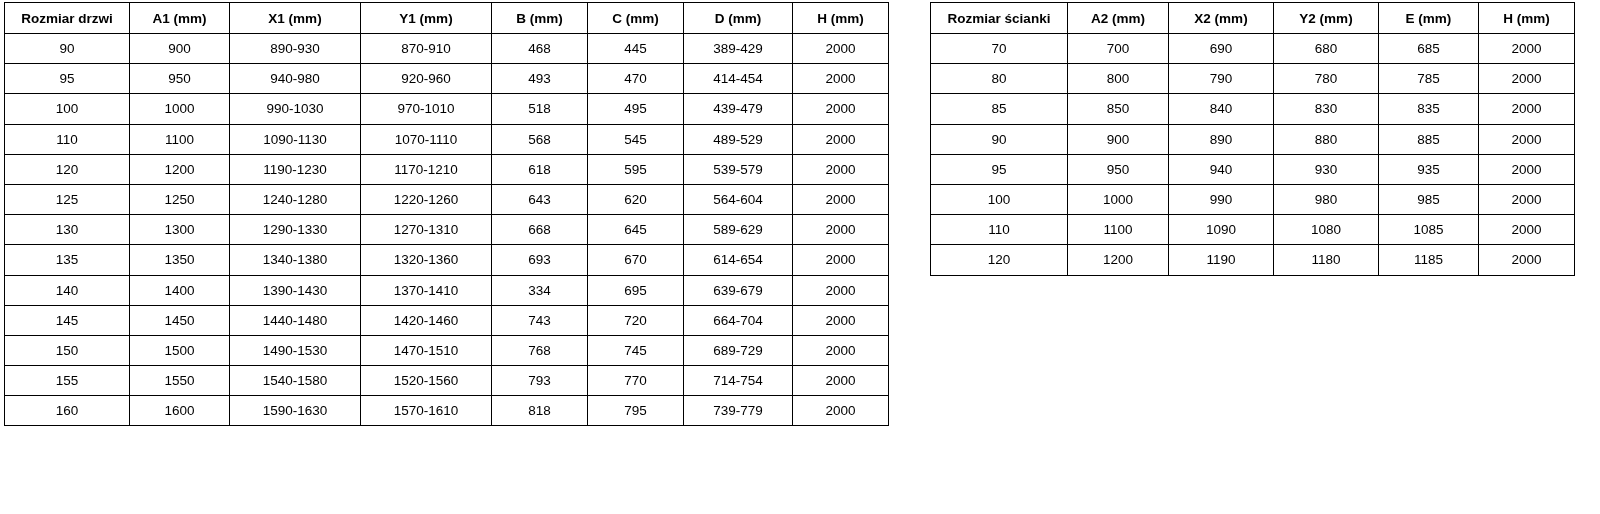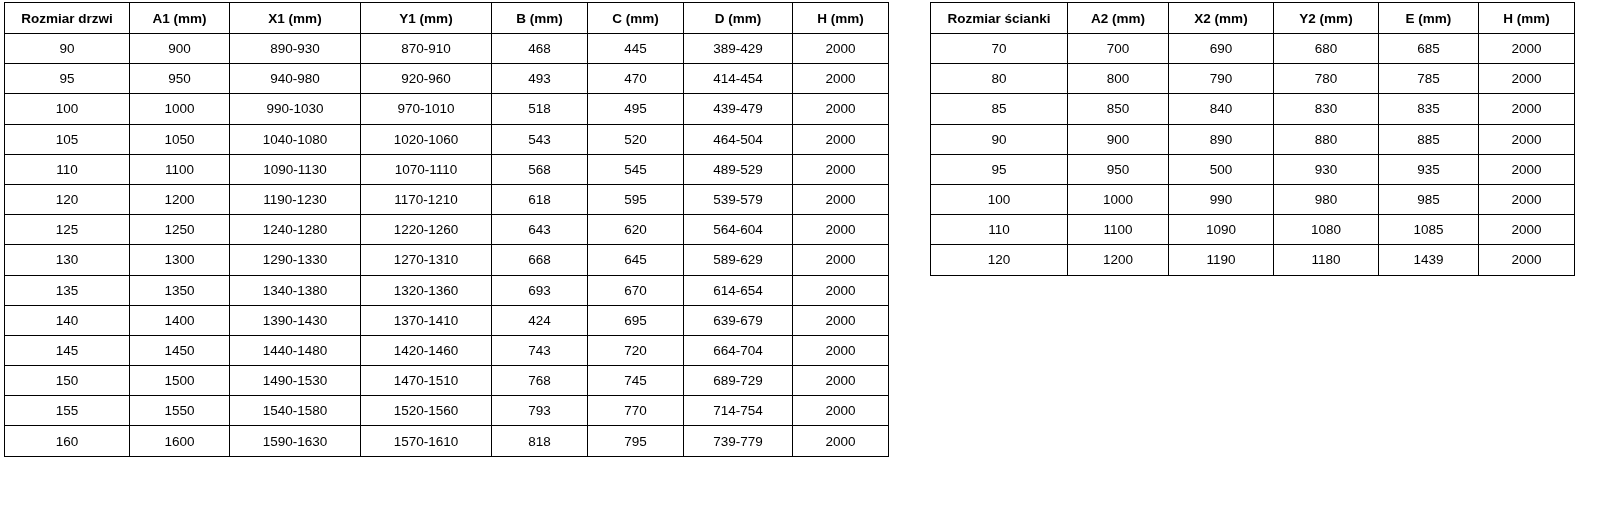--- a/index.html
+++ b/index.html
@@ -124,30 +124,20 @@
             <td>100</td>
             <td>1000</td>
             <td>990-1030</td>
             <td>970-1010</td>
             <td>518</td>
             <td>495</td>
             <td>439-479</td>
             <td>2000</td>
           </tr>
           <tr>
-            <td>105</td>
-            <td>1050</td>
-            <td>1040-1080</td>
-            <td>1020-1060</td>
-            <td>543</td>
-            <td>520</td>
-            <td>464-504</td>
-            <td>2000</td>
-          </tr>
-          <tr>
             <td>110</td>
             <td>1100</td>
             <td>1090-1130</td>
             <td>1070-1110</td>
             <td>568</td>
             <td>545</td>
             <td>489-529</td>
             <td>2000</td>
           </tr>
           <tr>
@@ -188,21 +178,21 @@
             <td>693</td>
             <td>670</td>
             <td>614-654</td>
             <td>2000</td>
           </tr>
           <tr>
             <td>140</td>
             <td>1400</td>
             <td>1390-1430</td>
             <td>1370-1410</td>
-            <td>424</td>
+            <td>334</td>
             <td>695</td>
             <td>639-679</td>
             <td>2000</td>
           </tr>
           <tr>
             <td>145</td>
             <td>1450</td>
             <td>1440-1480</td>
             <td>1420-1460</td>
             <td>743</td>
@@ -293,21 +283,21 @@
             <td>90</td>
             <td>900</td>
             <td>890</td>
             <td>880</td>
             <td>885</td>
             <td>2000</td>
           </tr>
           <tr>
             <td>95</td>
             <td>950</td>
-            <td>500</td>
+            <td>940</td>
             <td>930</td>
             <td>935</td>
             <td>2000</td>
           </tr>
           <tr>
             <td>100</td>
             <td>1000</td>
             <td>990</td>
             <td>980</td>
             <td>985</td>
@@ -319,20 +309,20 @@
             <td>1090</td>
             <td>1080</td>
             <td>1085</td>
             <td>2000</td>
           </tr>
           <tr>
             <td>120</td>
             <td>1200</td>
             <td>1190</td>
             <td>1180</td>
-            <td>1439</td>
+            <td>1185</td>
             <td>2000</td>
           </tr>
         </tbody>
     </table>
   </div>
 
 </div>
 
 </body></html>

